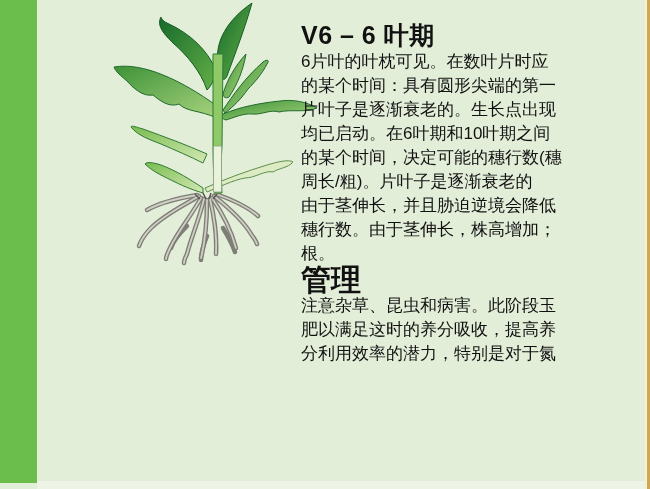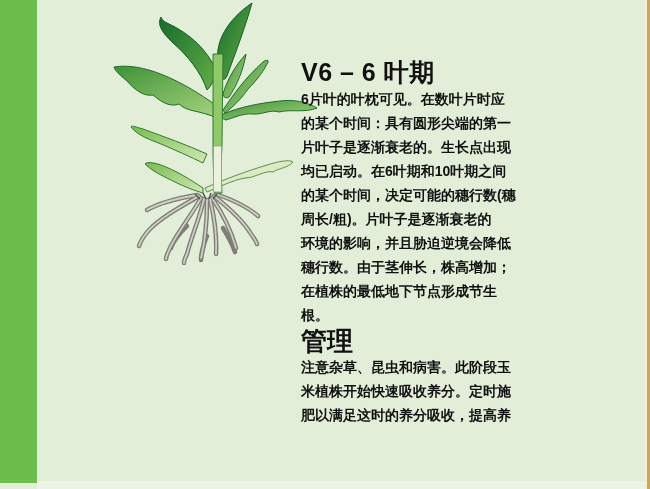--- a/index.html
+++ b/index.html
@@ -41,37 +41,36 @@
   }
   .plant {
     position: absolute;
     left: 95px; top: -4px;
     width: 240px; height: 280px;
   }
   .text-col {
     position: absolute;
     left: 301px; top: 20px;
     width: 345px;
-    margin-top: 37px;
   }
   .stage-title {
     font-size: 25px;
     font-weight: 700;
     line-height: 30px;
     white-space: nowrap;
     letter-spacing: 0.5px;
   }
   .para .line {
-    font-size: 14px;
-    font-weight: 700;
+    font-size: 17px;
+    font-weight: 400;
     line-height: 24px;
     white-space: nowrap;
   }
   .section-heading {
-    font-size: 26px;
+    font-size: 30px;
     font-weight: 700;
     line-height: 28px;
     white-space: nowrap;
   }
 </style>
 </head>
 <body>
 
 <div class="accent-bar"></div>
 <div class="bottom-band"></div>
@@ -152,26 +151,25 @@
 <div class="text-col">
   <div class="stage-title">V6 – 6 叶期</div>
 
   <div class="para">
     <div class="line">6片叶的叶枕可见。在数叶片时应</div>
     <div class="line">的某个时间：具有圆形尖端的第一</div>
     <div class="line">片叶子是逐渐衰老的。生长点出现</div>
     <div class="line">均已启动。在6叶期和10叶期之间</div>
     <div class="line">的某个时间，决定可能的穗行数(穗</div>
     <div class="line">周长/粗)。片叶子是逐渐衰老的</div>
-    <div class="line">环境的影响，并且胁迫逆境会降低</div>
+    <div class="line">由于茎伸长，并且胁迫逆境会降低</div>
     <div class="line">穗行数。由于茎伸长，株高增加；</div>
-    <div class="line">在植株的最低地下节点形成节生</div>
     <div class="line">根。</div>
   </div>
 
   <div class="section-heading">管理</div>
 
   <div class="para">
     <div class="line">注意杂草、昆虫和病害。此阶段玉</div>
-    <div class="line">米植株开始快速吸收养分。定时施</div>
     <div class="line">肥以满足这时的养分吸收，提高养</div>
+    <div class="line">分利用效率的潜力，特别是对于氮</div>
   </div>
 </div>
 
 </body></html>

